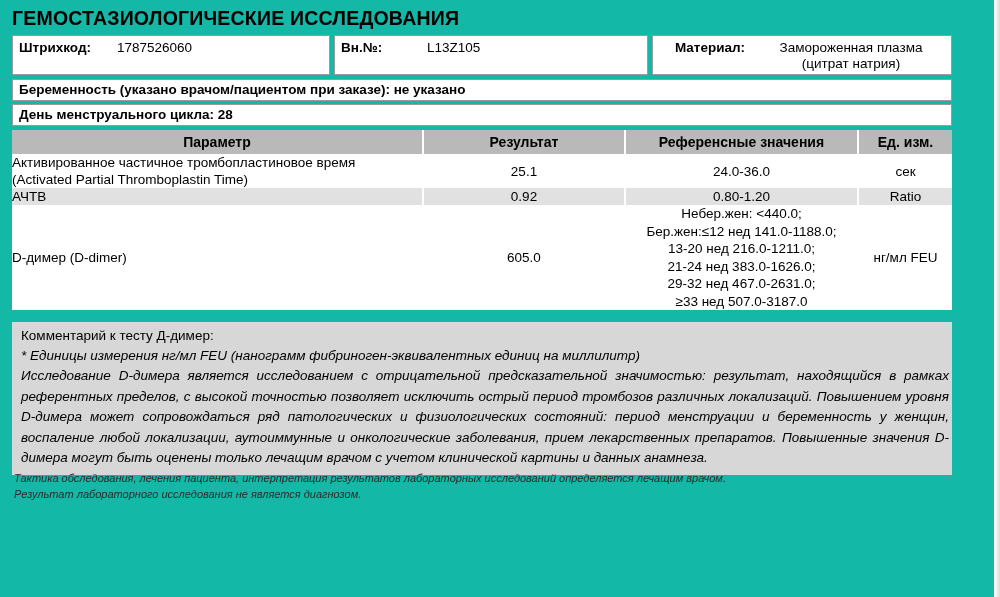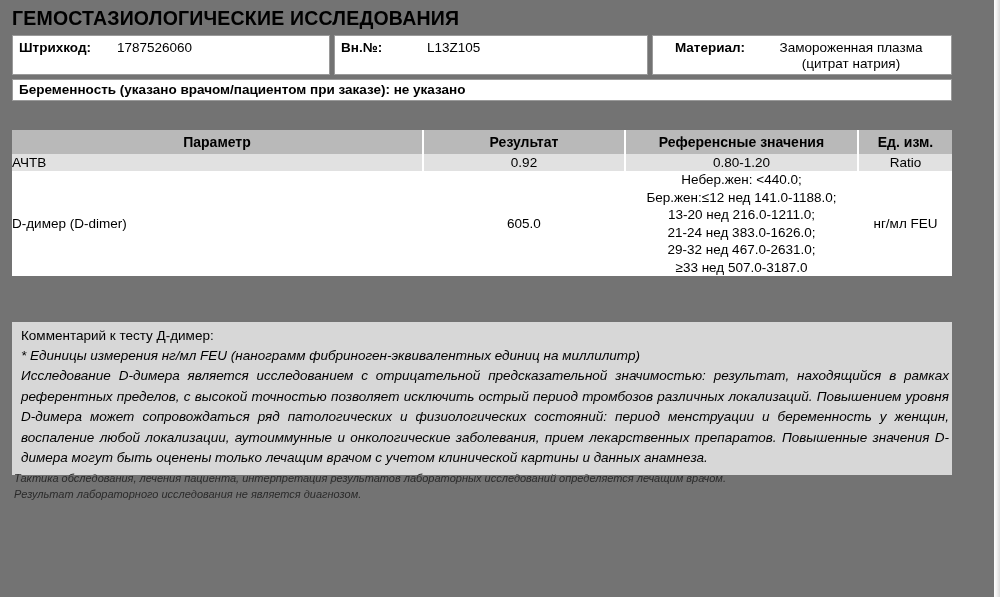--- a/index.html
+++ b/index.html
@@ -15,21 +15,21 @@
     color: #000000;
     overflow: hidden;
     position: relative;
   }
   .page {
     position: absolute;
     left: 0;
     top: 0;
     width: 1000px;
     height: 597px;
-    background: #737373;
+    background: #14b8a6;
   }
   
   .edge-strip {
     position: absolute;
     top: 0;
     right: 0;
     width: 6px;
     height: 597px;
     background: linear-gradient(to right, #ffffff 0%, #f2f2f2 45%, #d9d9d9 100%);
   }
@@ -215,37 +215,47 @@
       <span class="info-label">Вн.№:</span><span class="info-value">L13Z105</span>
     </div>
 
     <div class="info-box b3">
       <span class="info-label">Материал:</span><span class="info-value multiline">Замороженная плазма (цитрат натрия)</span>
     </div>
 
   </div>
 
   <div class="note-bar n1">Беременность (указано врачом/пациентом при заказе): не указано</div>
+  <div class="note-bar n2">День менструального цикла: 28</div>
 
   <table class="results">
     <colgroup>
       <col class="col-param">
         <col class="col-result">
         <col class="col-ref">
         <col class="col-unit">
     </colgroup>
     <thead>
       <tr>
         <th>Параметр</th>
         <th>Результат</th>
         <th>Референсные значения</th>
         <th>Ед. изм.</th>
       </tr>
     </thead>
     <tbody>
+      <tr>
+        <td class="cell-param">
+          <div>Активированное частичное тромбопластиновое время</div>
+          <div>(Activated Partial Thromboplastin Time)</div>
+        </td>
+        <td class="cell-center">25.1</td>
+        <td class="cell-center">24.0-36.0</td>
+        <td class="cell-center">сек</td>
+      </tr>
       <tr class="zebra">
         <td class="cell-param">АЧТВ</td>
         <td class="cell-center">0.92</td>
         <td class="cell-center">0.80-1.20</td>
         <td class="cell-center">Ratio</td>
       </tr>
       <tr>
         <td class="cell-param">D-димер (D-dimer)</td>
         <td class="cell-center">605.0</td>
         <td class="ref-lines">

